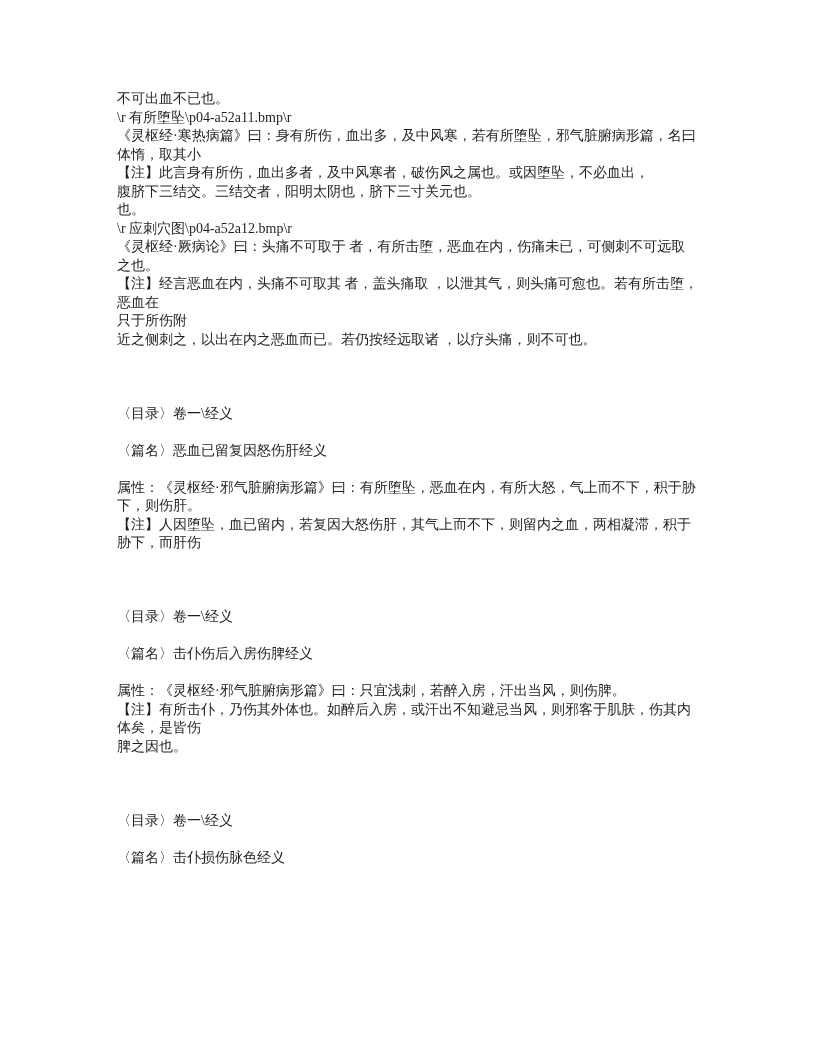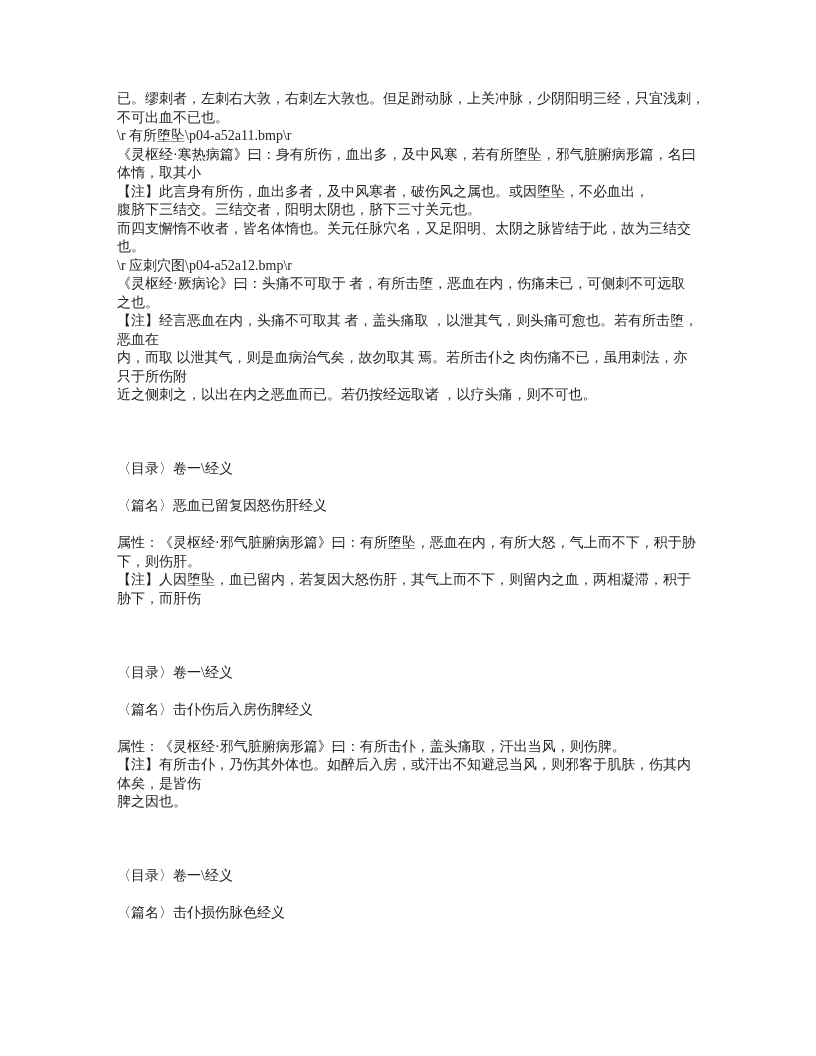--- a/index.html
+++ b/index.html
@@ -29,56 +29,53 @@
     white-space: pre;
     overflow: hidden;
     letter-spacing: 0px;
   }
 </style>
 </head>
 <body>
 
 <div class="page">
   <div class="text-column">
-    <div class="line">已。缪刺者，左刺右大敦，右刺左大敦也。但足跗动脉，上关冲脉，少阴阳明三经，只宜浅刺，</div>
     <div class="line">不可出血不已也。</div>
     <div class="line">\r 有所堕坠\p04-a52a11.bmp\r</div>
     <div class="line">《灵枢经·寒热病篇》曰：身有所伤，血出多，及中风寒，若有所堕坠，邪气脏腑病形篇，名曰</div>
     <div class="line">体惰，取其小</div>
     <div class="line">【注】此言身有所伤，血出多者，及中风寒者，破伤风之属也。或因堕坠，不必血出，</div>
     <div class="line">腹脐下三结交。三结交者，阳明太阴也，脐下三寸关元也。</div>
-    <div class="line">而四支懈惰不收者，皆名体惰也。关元任脉穴名，又足阳明、太阴之脉皆结于此，故为三结交</div>
     <div class="line">也。</div>
     <div class="line">\r 应刺穴图\p04-a52a12.bmp\r</div>
     <div class="line">《灵枢经·厥病论》曰：头痛不可取于 者，有所击堕，恶血在内，伤痛未已，可侧刺不可远取</div>
     <div class="line">之也。</div>
     <div class="line">【注】经言恶血在内，头痛不可取其 者，盖头痛取 ，以泄其气，则头痛可愈也。若有所击堕，</div>
     <div class="line">恶血在</div>
-    <div class="line">内，而取 以泄其气，则是血病治气矣，故勿取其 焉。若所击仆之 肉伤痛不已，虽用刺法，亦</div>
     <div class="line">只于所伤附</div>
     <div class="line">近之侧刺之，以出在内之恶血而已。若仍按经远取诸 ，以疗头痛，则不可也。</div>
     <div class="line"></div>
     <div class="line"></div>
     <div class="line"></div>
     <div class="line">〈目录〉卷一\经义</div>
     <div class="line"></div>
     <div class="line">〈篇名〉恶血已留复因怒伤肝经义</div>
     <div class="line"></div>
     <div class="line">属性：《灵枢经·邪气脏腑病形篇》曰：有所堕坠，恶血在内，有所大怒，气上而不下，积于胁</div>
     <div class="line">下，则伤肝。</div>
     <div class="line">【注】人因堕坠，血已留内，若复因大怒伤肝，其气上而不下，则留内之血，两相凝滞，积于</div>
     <div class="line">胁下，而肝伤</div>
     <div class="line"></div>
     <div class="line"></div>
     <div class="line"></div>
     <div class="line">〈目录〉卷一\经义</div>
     <div class="line"></div>
     <div class="line">〈篇名〉击仆伤后入房伤脾经义</div>
     <div class="line"></div>
-    <div class="line">属性：《灵枢经·邪气脏腑病形篇》曰：有所击仆，盖头痛取，汗出当风，则伤脾。</div>
+    <div class="line">属性：《灵枢经·邪气脏腑病形篇》曰：只宜浅刺，若醉入房，汗出当风，则伤脾。</div>
     <div class="line">【注】有所击仆，乃伤其外体也。如醉后入房，或汗出不知避忌当风，则邪客于肌肤，伤其内</div>
     <div class="line">体矣，是皆伤</div>
     <div class="line">脾之因也。</div>
     <div class="line"></div>
     <div class="line"></div>
     <div class="line"></div>
     <div class="line">〈目录〉卷一\经义</div>
     <div class="line"></div>
     <div class="line">〈篇名〉击仆损伤脉色经义</div>
   </div>

